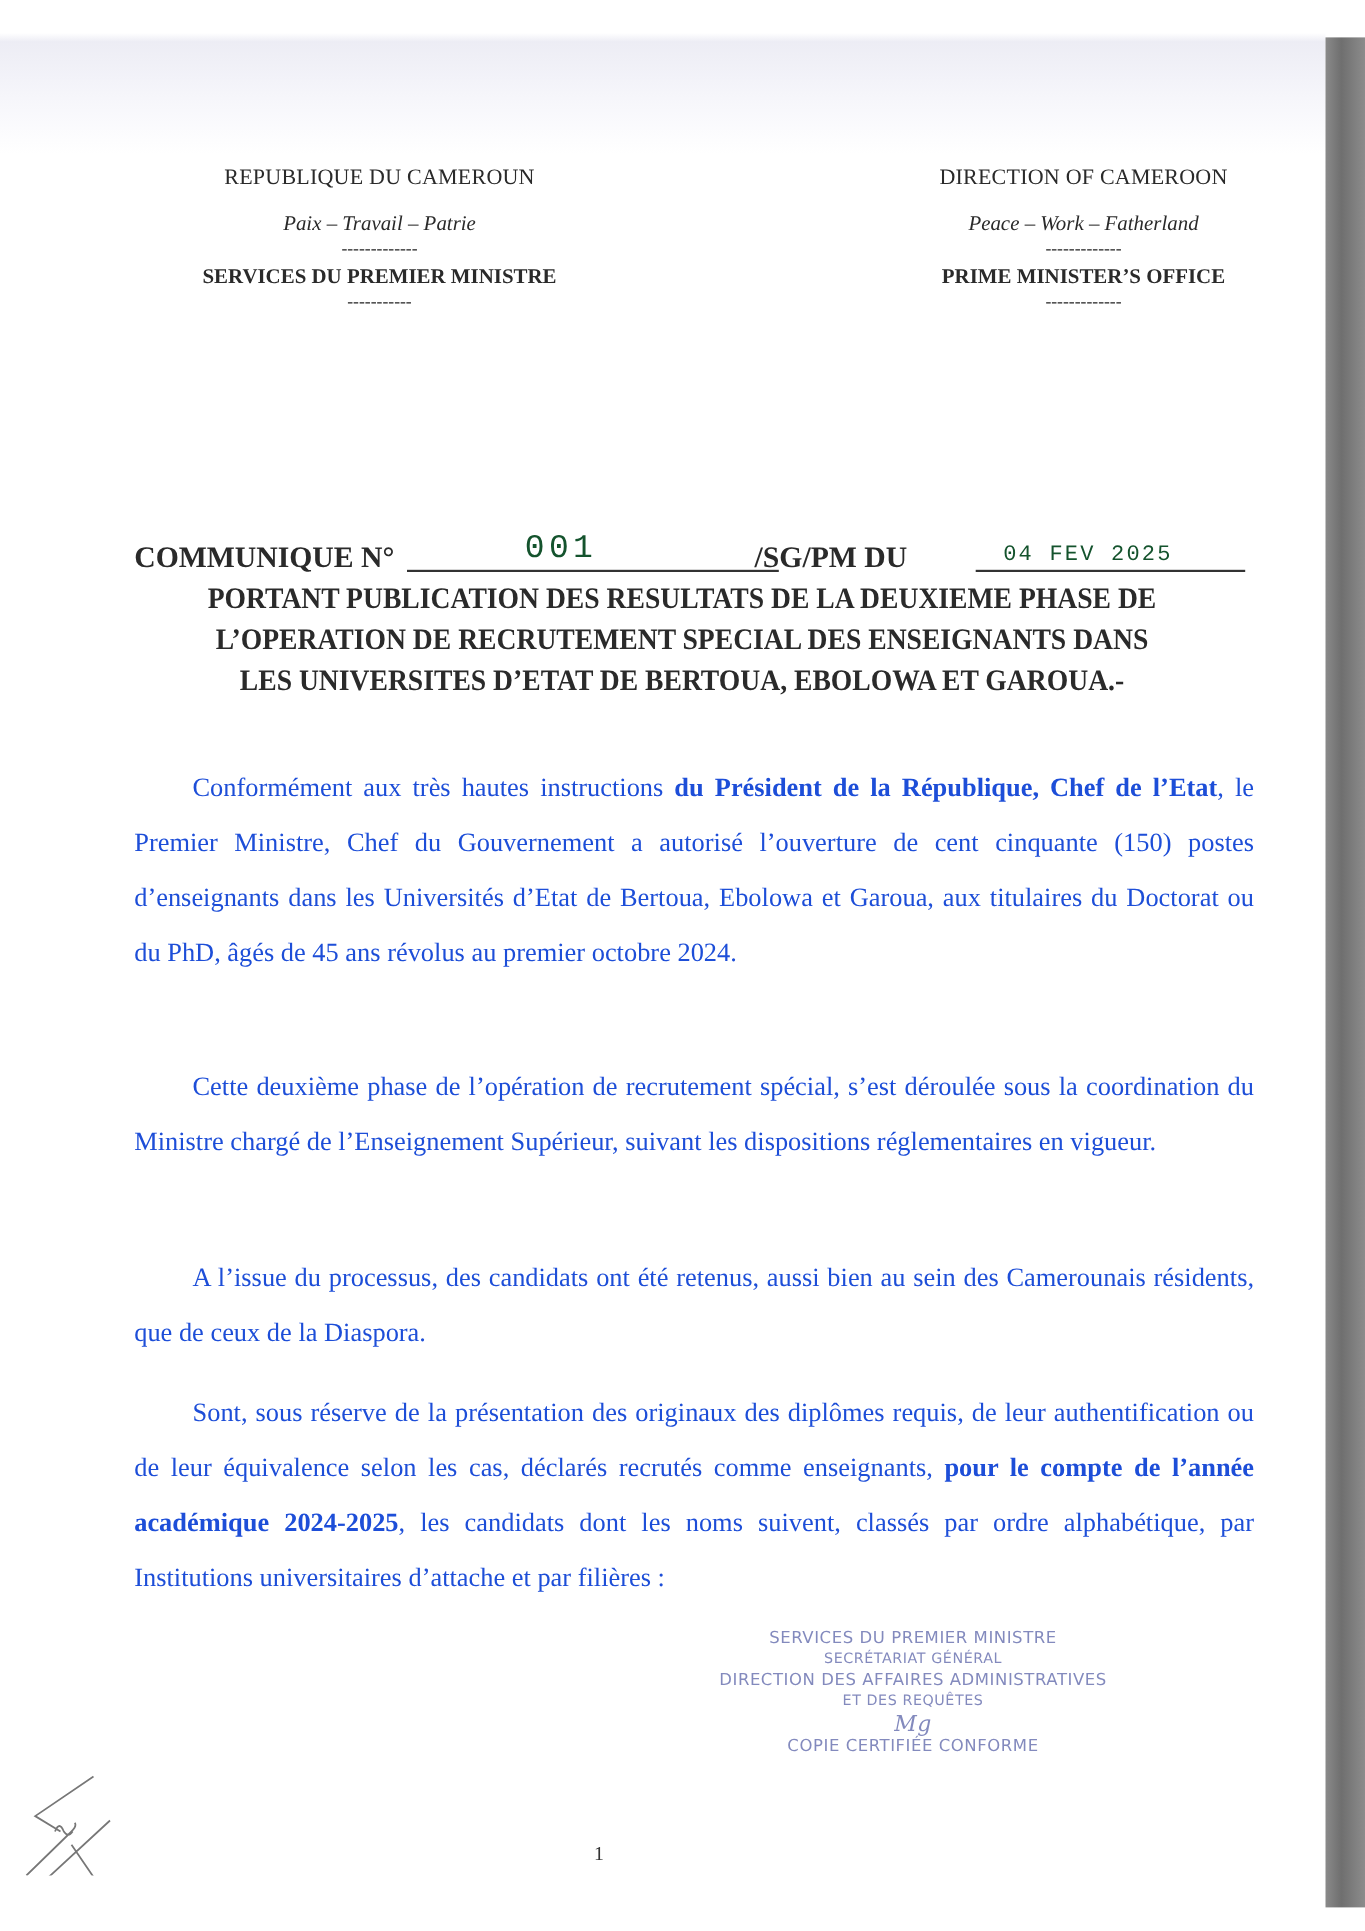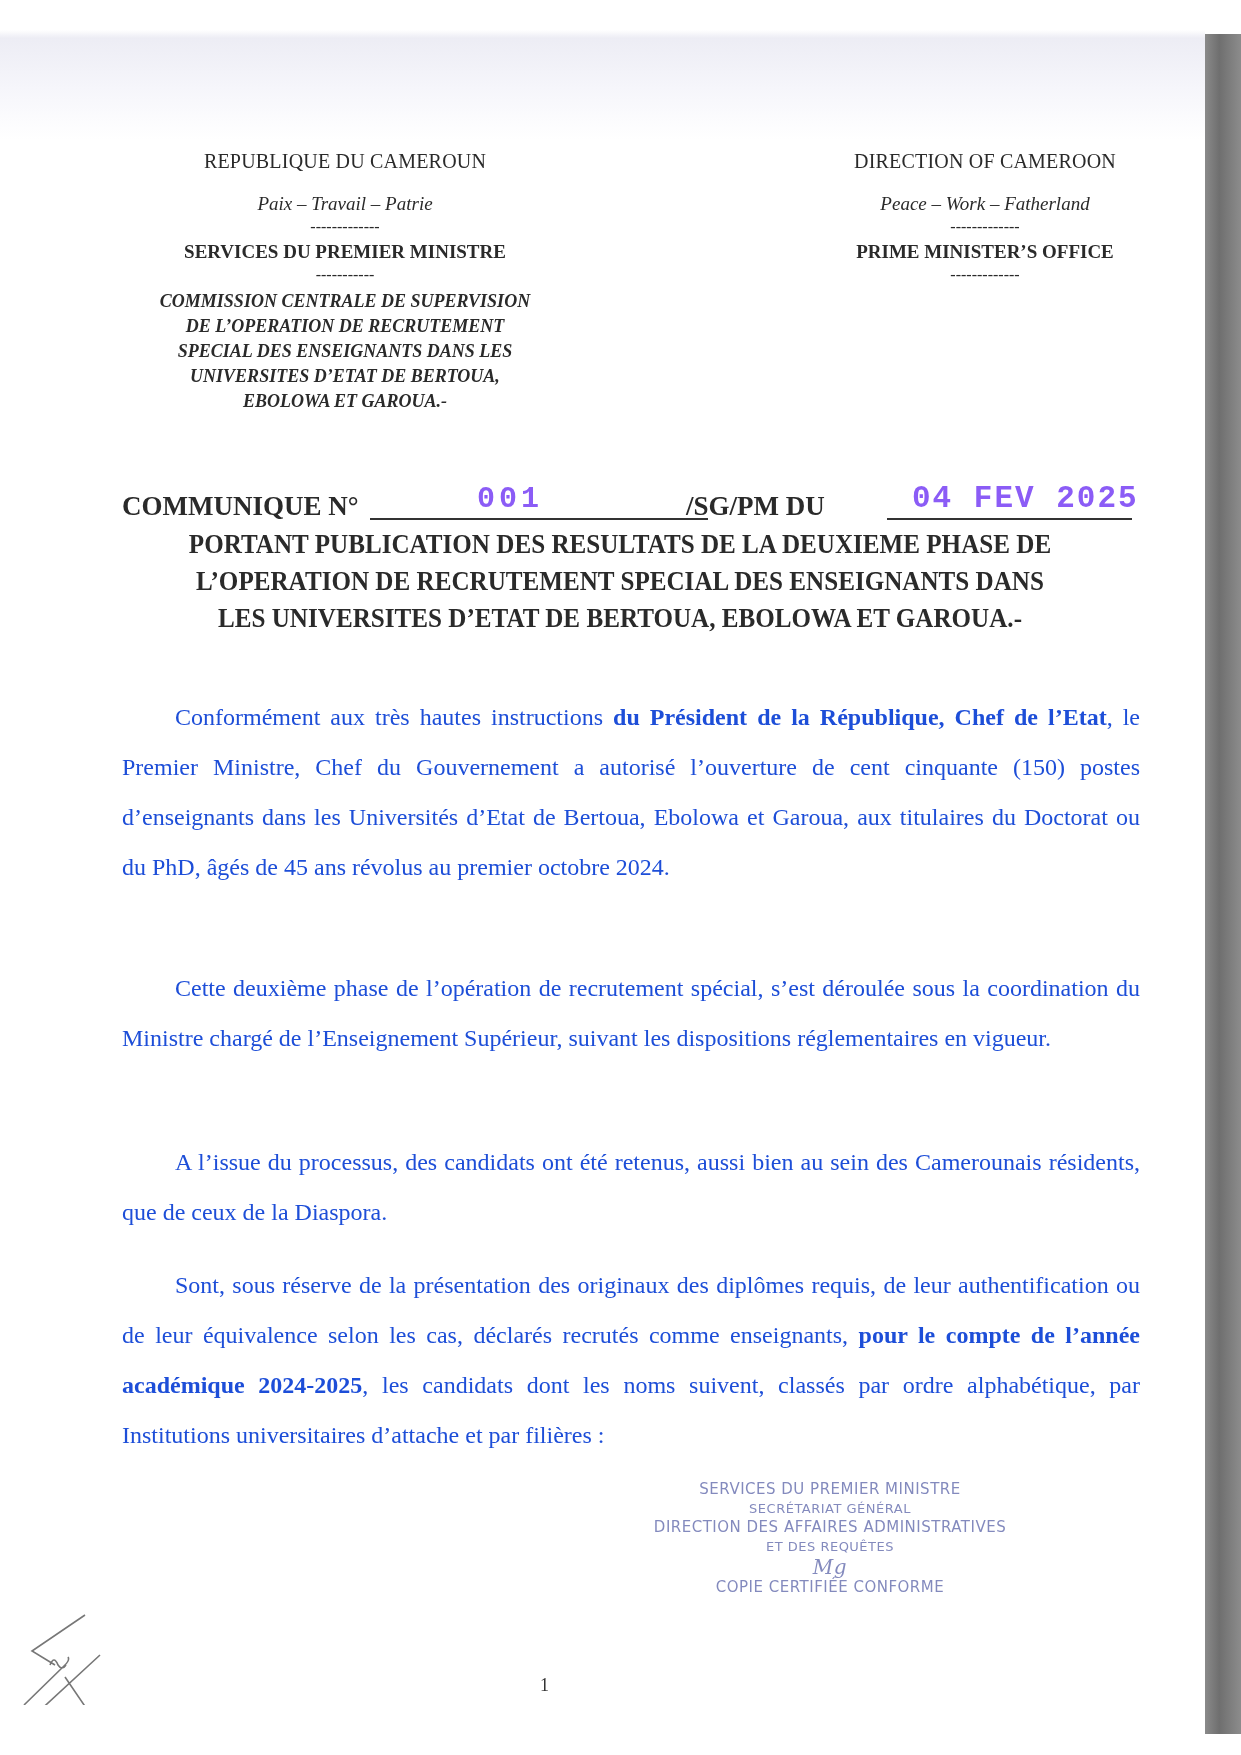--- a/index.html
+++ b/index.html
@@ -28,21 +28,21 @@
   .hdr-commission { font-style: italic; font-weight: bold; font-size: 18px; line-height: 25px; margin-top: 6px; }
 
   .comm-line {
     position: absolute; left: 122px; top: 470px; width: 1010px; height: 60px;
     font-weight: bold; font-size: 27px;
   }
   .comm-line span { position: absolute; bottom: 8px; white-space: nowrap; }
   .blank { position: absolute; bottom: 10px; border-bottom: 2px solid #333; height: 2px; }
   .stamp-num {
     position: absolute; font-family: "Liberation Mono", "DejaVu Sans Mono", monospace;
-    color: #8b5cf6; font-weight: bold; letter-spacing: 4px;
+    color: #14532d; font-weight: normal; letter-spacing: 4px;
   }
   .title-block {
     position: absolute; left: 100px; top: 526px; width: 1040px;
     text-align: center; font-weight: bold; font-size: 27px; line-height: 37px;
     transform: scaleX(0.93); transform-origin: center;
   }
   .para {
     position: absolute; left: 122px; width: 1018px;
     font-size: 24px; line-height: 50px; text-align: justify; color: #1d4ed8;
   }
@@ -64,44 +64,37 @@
 
 <div class="top-shade"></div>
 <div class="right-edge"></div>
 
 <div class="hdr-col hdr-left">
   <div class="hdr-title">REPUBLIQUE DU CAMEROUN</div>
   <div class="hdr-motto">Paix – Travail – Patrie</div>
   <div class="hdr-sep">-------------</div>
   <div class="hdr-office">SERVICES DU PREMIER MINISTRE</div>
   <div class="hdr-sep">-----------</div>
-  <div class="hdr-commission">
-    <div>COMMISSION CENTRALE DE SUPERVISION</div>
-    <div>DE L’OPERATION DE RECRUTEMENT</div>
-    <div>SPECIAL DES ENSEIGNANTS DANS LES</div>
-    <div>UNIVERSITES D’ETAT DE BERTOUA,</div>
-    <div>EBOLOWA ET GAROUA.-</div>
-  </div>
 </div>
 
 <div class="hdr-col hdr-right">
   <div class="hdr-title">DIRECTION OF CAMEROON</div>
   <div class="hdr-motto">Peace – Work – Fatherland</div>
   <div class="hdr-sep">-------------</div>
   <div class="hdr-office">PRIME MINISTER’S OFFICE</div>
   <div class="hdr-sep">-------------</div>
 </div>
 
 <div class="comm-line">
   <span style="left:0;">COMMUNIQUE N°</span>
   <div class="blank" style="left:248px; width:338px;"></div>
   <span class="stamp-num" style="left:355px; bottom:14px; font-size:30px;">001</span>
   <span style="left:564px;">/SG/PM DU</span>
   <div class="blank" style="left:765px; width:245px;"></div>
-  <span class="stamp-num" style="left:790px; bottom:14px; font-size:31px; letter-spacing:2px;">04 FEV 2025</span>
+  <span class="stamp-num" style="left:790px; bottom:14px; font-size:20px; letter-spacing:2px;">04 FEV 2025</span>
 </div>
 
 <div class="title-block">
   <div>PORTANT PUBLICATION DES RESULTATS DE LA DEUXIEME PHASE DE</div>
   <div>L’OPERATION DE RECRUTEMENT SPECIAL DES ENSEIGNANTS DANS</div>
   <div>LES UNIVERSITES D’ETAT DE BERTOUA, EBOLOWA ET GAROUA.-</div>
 </div>
 
 <div class="para" style="top:692px;">
   <span class="indent"></span><span>Conformément aux très hautes instructions </span><b>du Président de la République, Chef de l’Etat</b><span>, le Premier Ministre, Chef du Gouvernement a autorisé l’ouverture de cent cinquante (150) postes d’enseignants dans les Universités d’Etat de Bertoua, Ebolowa et Garoua, aux titulaires du Doctorat ou du PhD, âgés de 45 ans révolus au premier octobre 2024.</span>

